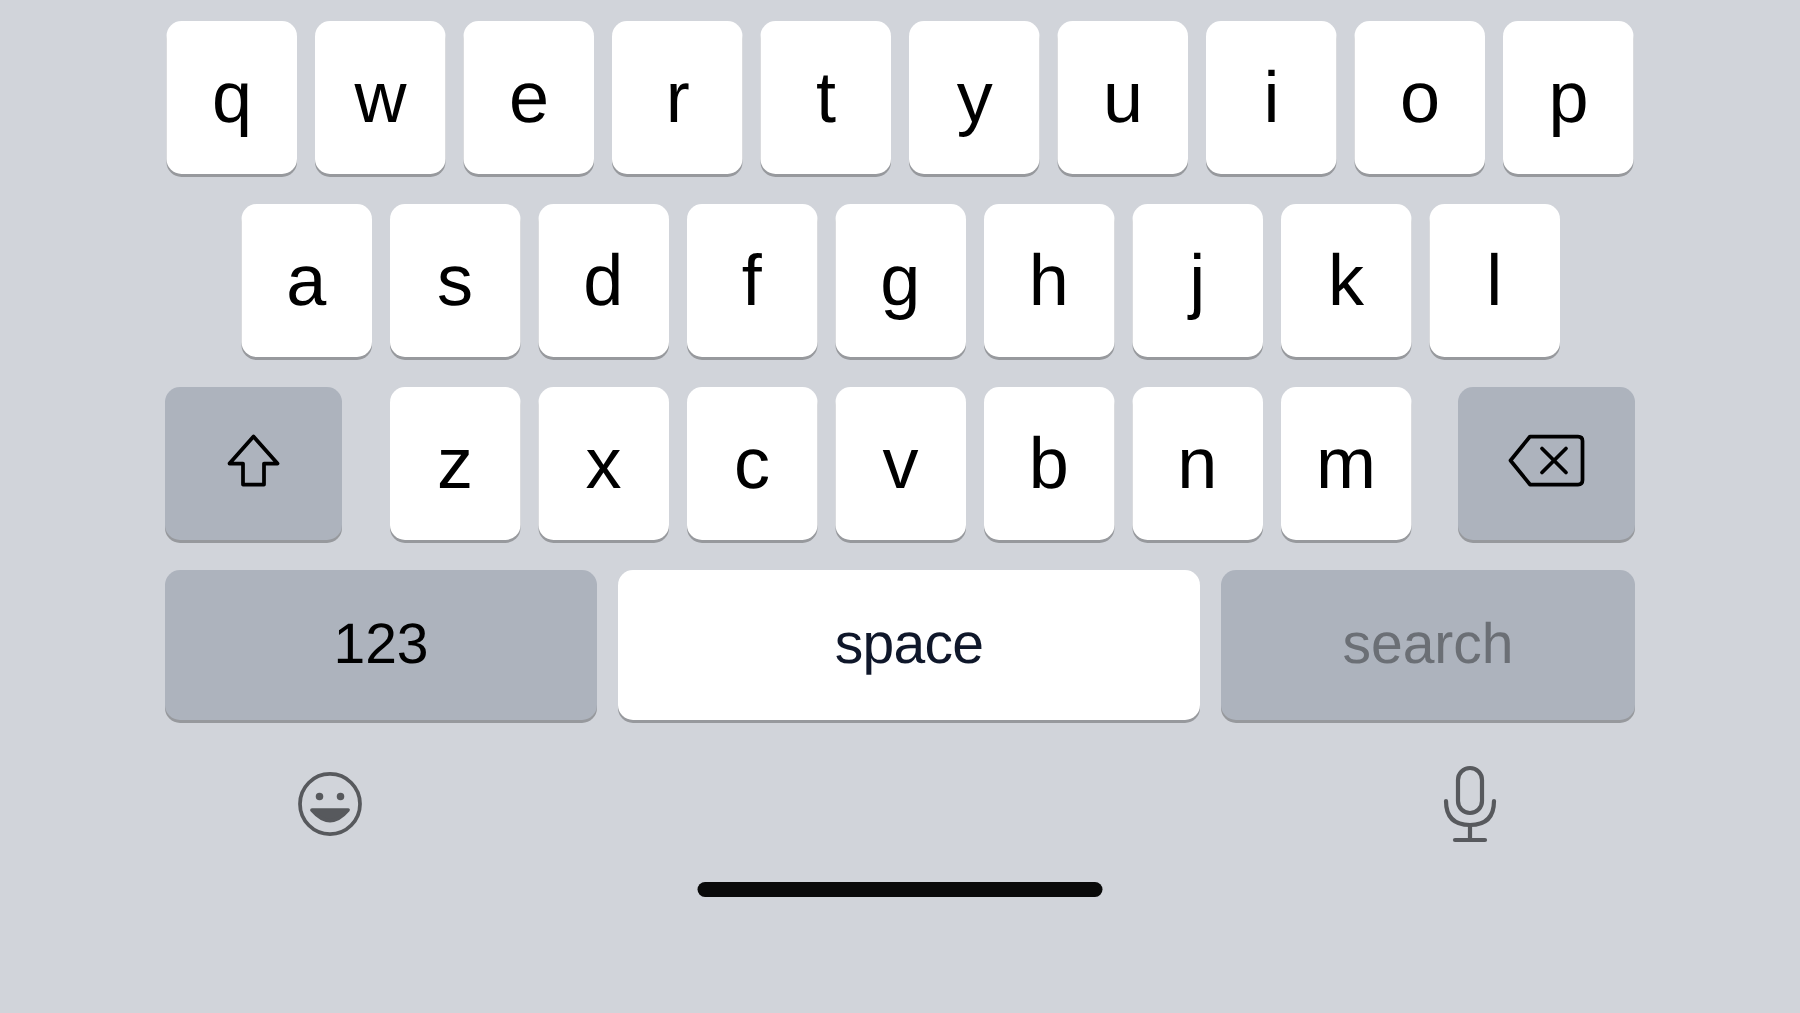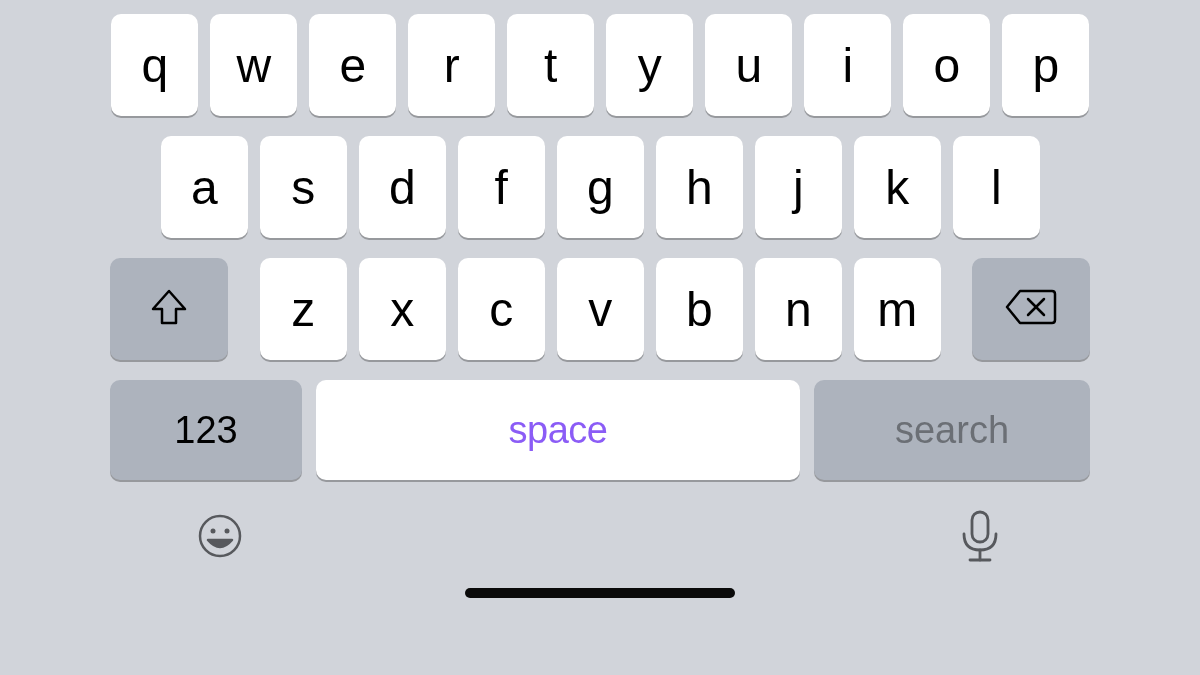--- a/index.html
+++ b/index.html
@@ -52,22 +52,22 @@
       border-radius: 10px;
       box-shadow: 0 2px 0 rgba(0,0,0,0.28);
       display: flex;
       align-items: center;
       justify-content: center;
       height: 102px;
     }
     .shift-key, .backspace-key { width: 118px; }
     .row4 { gap: 14px; }
     .row4 .fn-key, .row4 .key { height: 100px; font-size: 38px; }
-    .numbers-key { width: 192px; font-size: 38px; color: #000; }
-    .space-key { flex: 1; font-size: 38px; color: #8b5cf6; }
+    .numbers-key { width: 288px; font-size: 38px; color: #000; }
+    .space-key { flex: 1; font-size: 38px; color: #0f172a; }
     .search-key { width: 276px; font-size: 38px; color: #6b6f75; }
     .bottom-bar {
       display: flex;
       justify-content: space-between;
       align-items: center;
       padding: 18px 190px 0 190px;
       margin-top: 10px;
     }
     .icon-btn {
       width: 60px;

